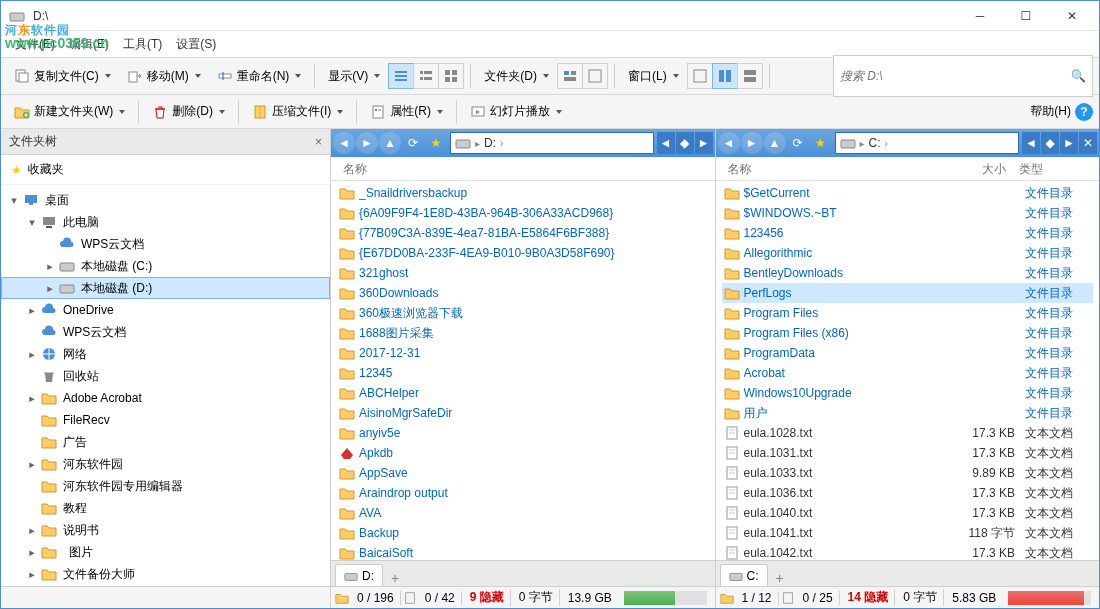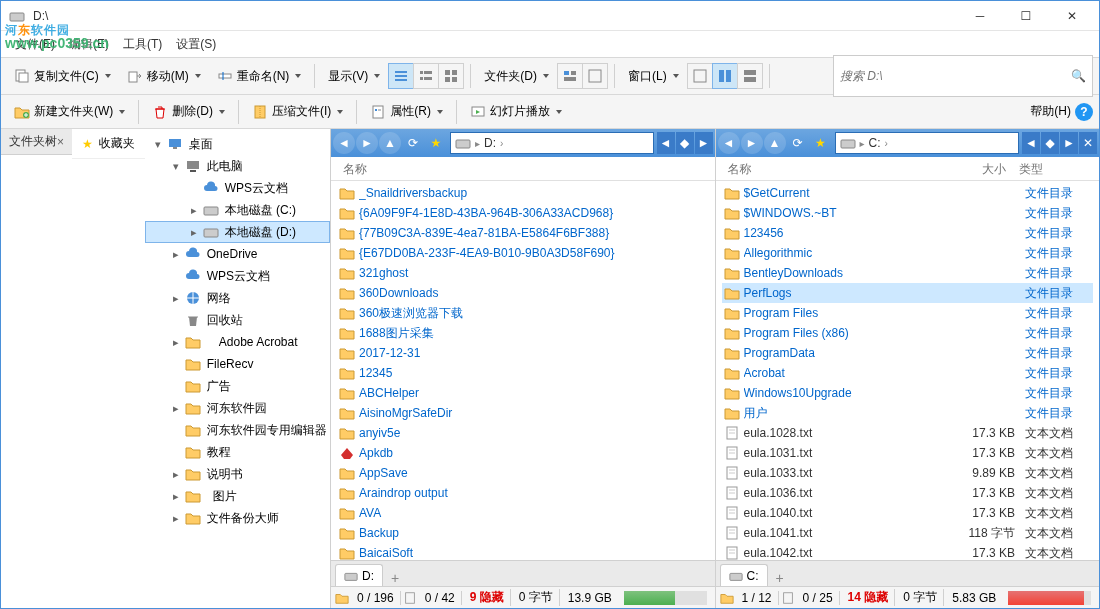--- a/index.html
+++ b/index.html
@@ -24,21 +24,21 @@
 .view-group{display:flex;gap:0}
 .view-btn{width:26px;height:26px;border:1px solid #d0d0d0;display:flex;align-items:center;justify-content:center;margin-left:-1px}
 .view-btn.active{background:#cde6f7;border-color:#7eb4ea}
 .search-box{flex:0 0 260px;margin-left:auto;display:flex;align-items:center;border:1px solid #ccc;height:42px;padding:0 6px;background:#fff}
 .search-box input{border:none;outline:none;flex:1;font-style:italic;color:#999;background:transparent}
 .search-box .sicon{color:#888}
 .toolbar2{height:34px;background:#f5f5f5;border-bottom:1px solid #d8d8d8;display:flex;align-items:center;padding:0 6px;gap:2px}
 .help-grp{margin-left:auto;display:flex;align-items:center;gap:4px}
 .qmark{width:18px;height:18px;border-radius:50%;background:#2196f3;color:#fff;display:flex;align-items:center;justify-content:center;font-weight:bold}
 .main{display:flex;height:calc(100% - 128px)}
-.sidebar{width:330px;border-right:1px solid #d0d0d0;display:flex;flex-direction:row}
+.sidebar{width:330px;border-right:1px solid #d0d0d0;display:flex;flex-direction:column}
 .side-head{height:26px;background:#eaeaea;border-bottom:1px solid #d0d0d0;display:flex;align-items:center;padding:0 8px;font-weight:normal;color:#333}
 .side-head .x{margin-left:auto;color:#666;font-family:Arial}
 .fav-row{height:30px;display:flex;align-items:center;padding:0 10px;gap:6px;border-bottom:1px solid #eee}
 .tree{flex:1;overflow:auto;padding:4px 0}
 .tree-row{display:flex;align-items:center;height:22px;padding-left:6px;gap:2px;white-space:nowrap}
 .tree-row.sel{background:#cde8ff;outline:1px solid #7eb4ea;outline-offset:-1px}
 .exp{width:14px;text-align:center;color:#666;font-family:Arial;font-size:11px}
 .side-status{height:22px;border-top:1px solid #d0d0d0;background:#f5f5f5}
 .panes{flex:1;display:flex}
 .pane{flex:1;display:flex;flex-direction:column;border-right:1px solid #d0d0d0}
@@ -344,21 +344,21 @@
             <path fill="#888" d="M4 5h8l-1 9H5z"></path>
             <path stroke="#888" d="M3 5h10"></path>
           </svg>
           <span style="margin-left:4px">回收站</span>
         </div>
         <div class="tree-row" style="padding-left: 24px;">
           <span class="exp">▸</span>
           <svg class="ficon" viewBox="0 0 16 16">
             <path fill="#ffcc66" stroke="#cc9933" d="M1 4h5l2 2h7v8H1z"></path>
           </svg>
-          <span style="margin-left:16px">Adobe Acrobat</span>
+          <span style="margin-left:4px">Adobe Acrobat</span>
         </div>
         <div class="tree-row" style="padding-left: 24px;">
           <span class="exp"></span>
           <svg class="ficon" viewBox="0 0 16 16">
             <path fill="#ffcc66" stroke="#cc9933" d="M1 4h5l2 2h7v8H1z"></path>
           </svg>
           <span style="margin-left:4px">FileRecv</span>
         </div>
         <div class="tree-row" style="padding-left: 24px;">
           <span class="exp"></span>

